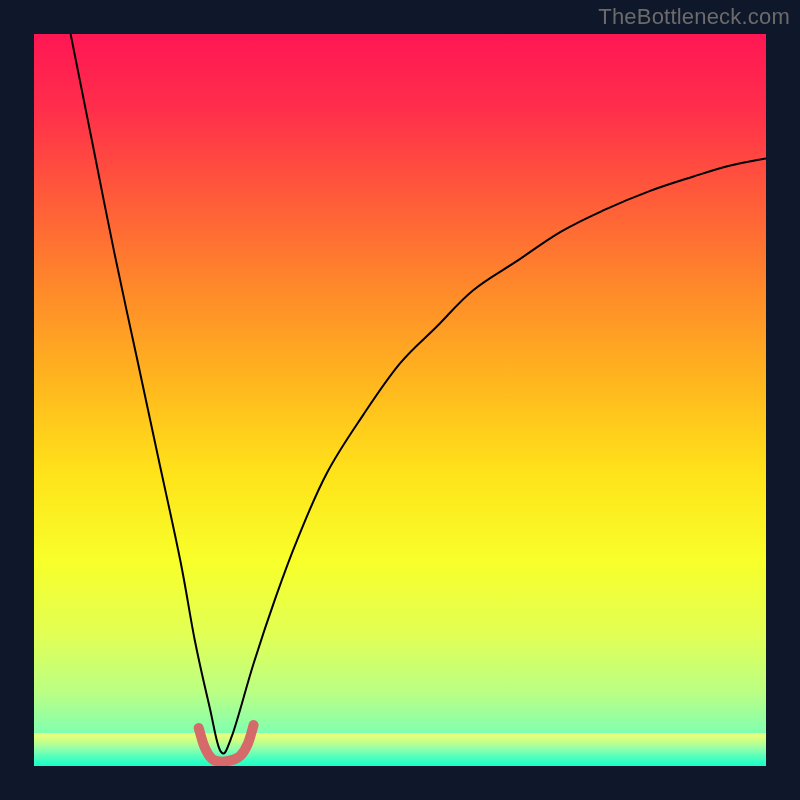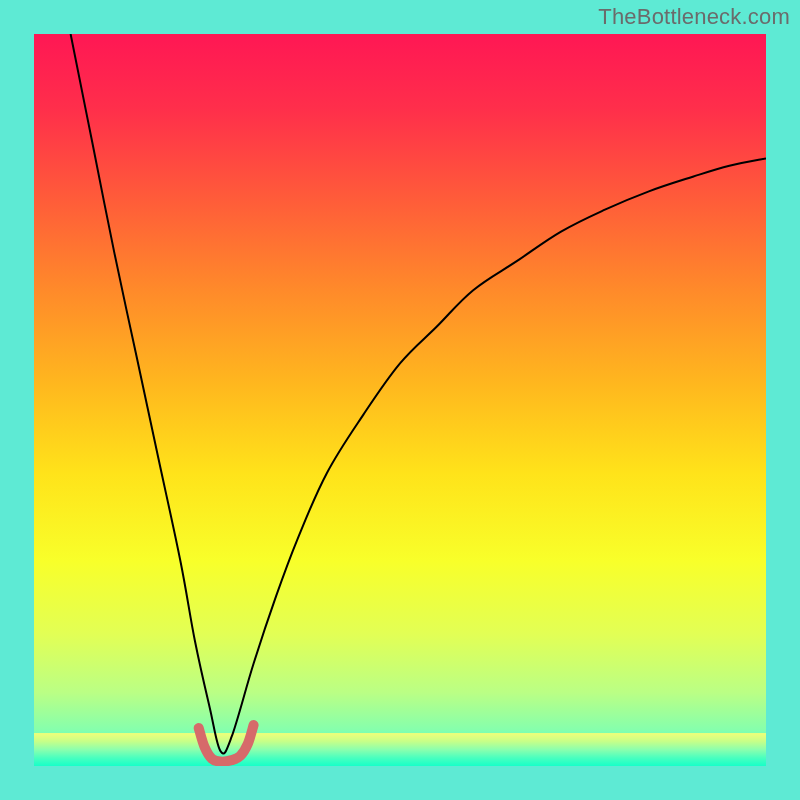--- a/index.html
+++ b/index.html
@@ -10,21 +10,21 @@
     background: #000;
     overflow: hidden;
     font-family: Arial, Helvetica, sans-serif;
   }
   .frame {
     position: absolute;
     left: 0;
     top: 0;
     width: 800px;
     height: 800px;
-    background: #5eead4;
+    background: #0f172a;
   }
   .watermark {
     position: absolute;
     top: 4px;
     right: 10px;
     color: #6b6b6b;
     font-size: 22px;
     font-weight: 400;
     letter-spacing: 0.2px;
     z-index: 10;

